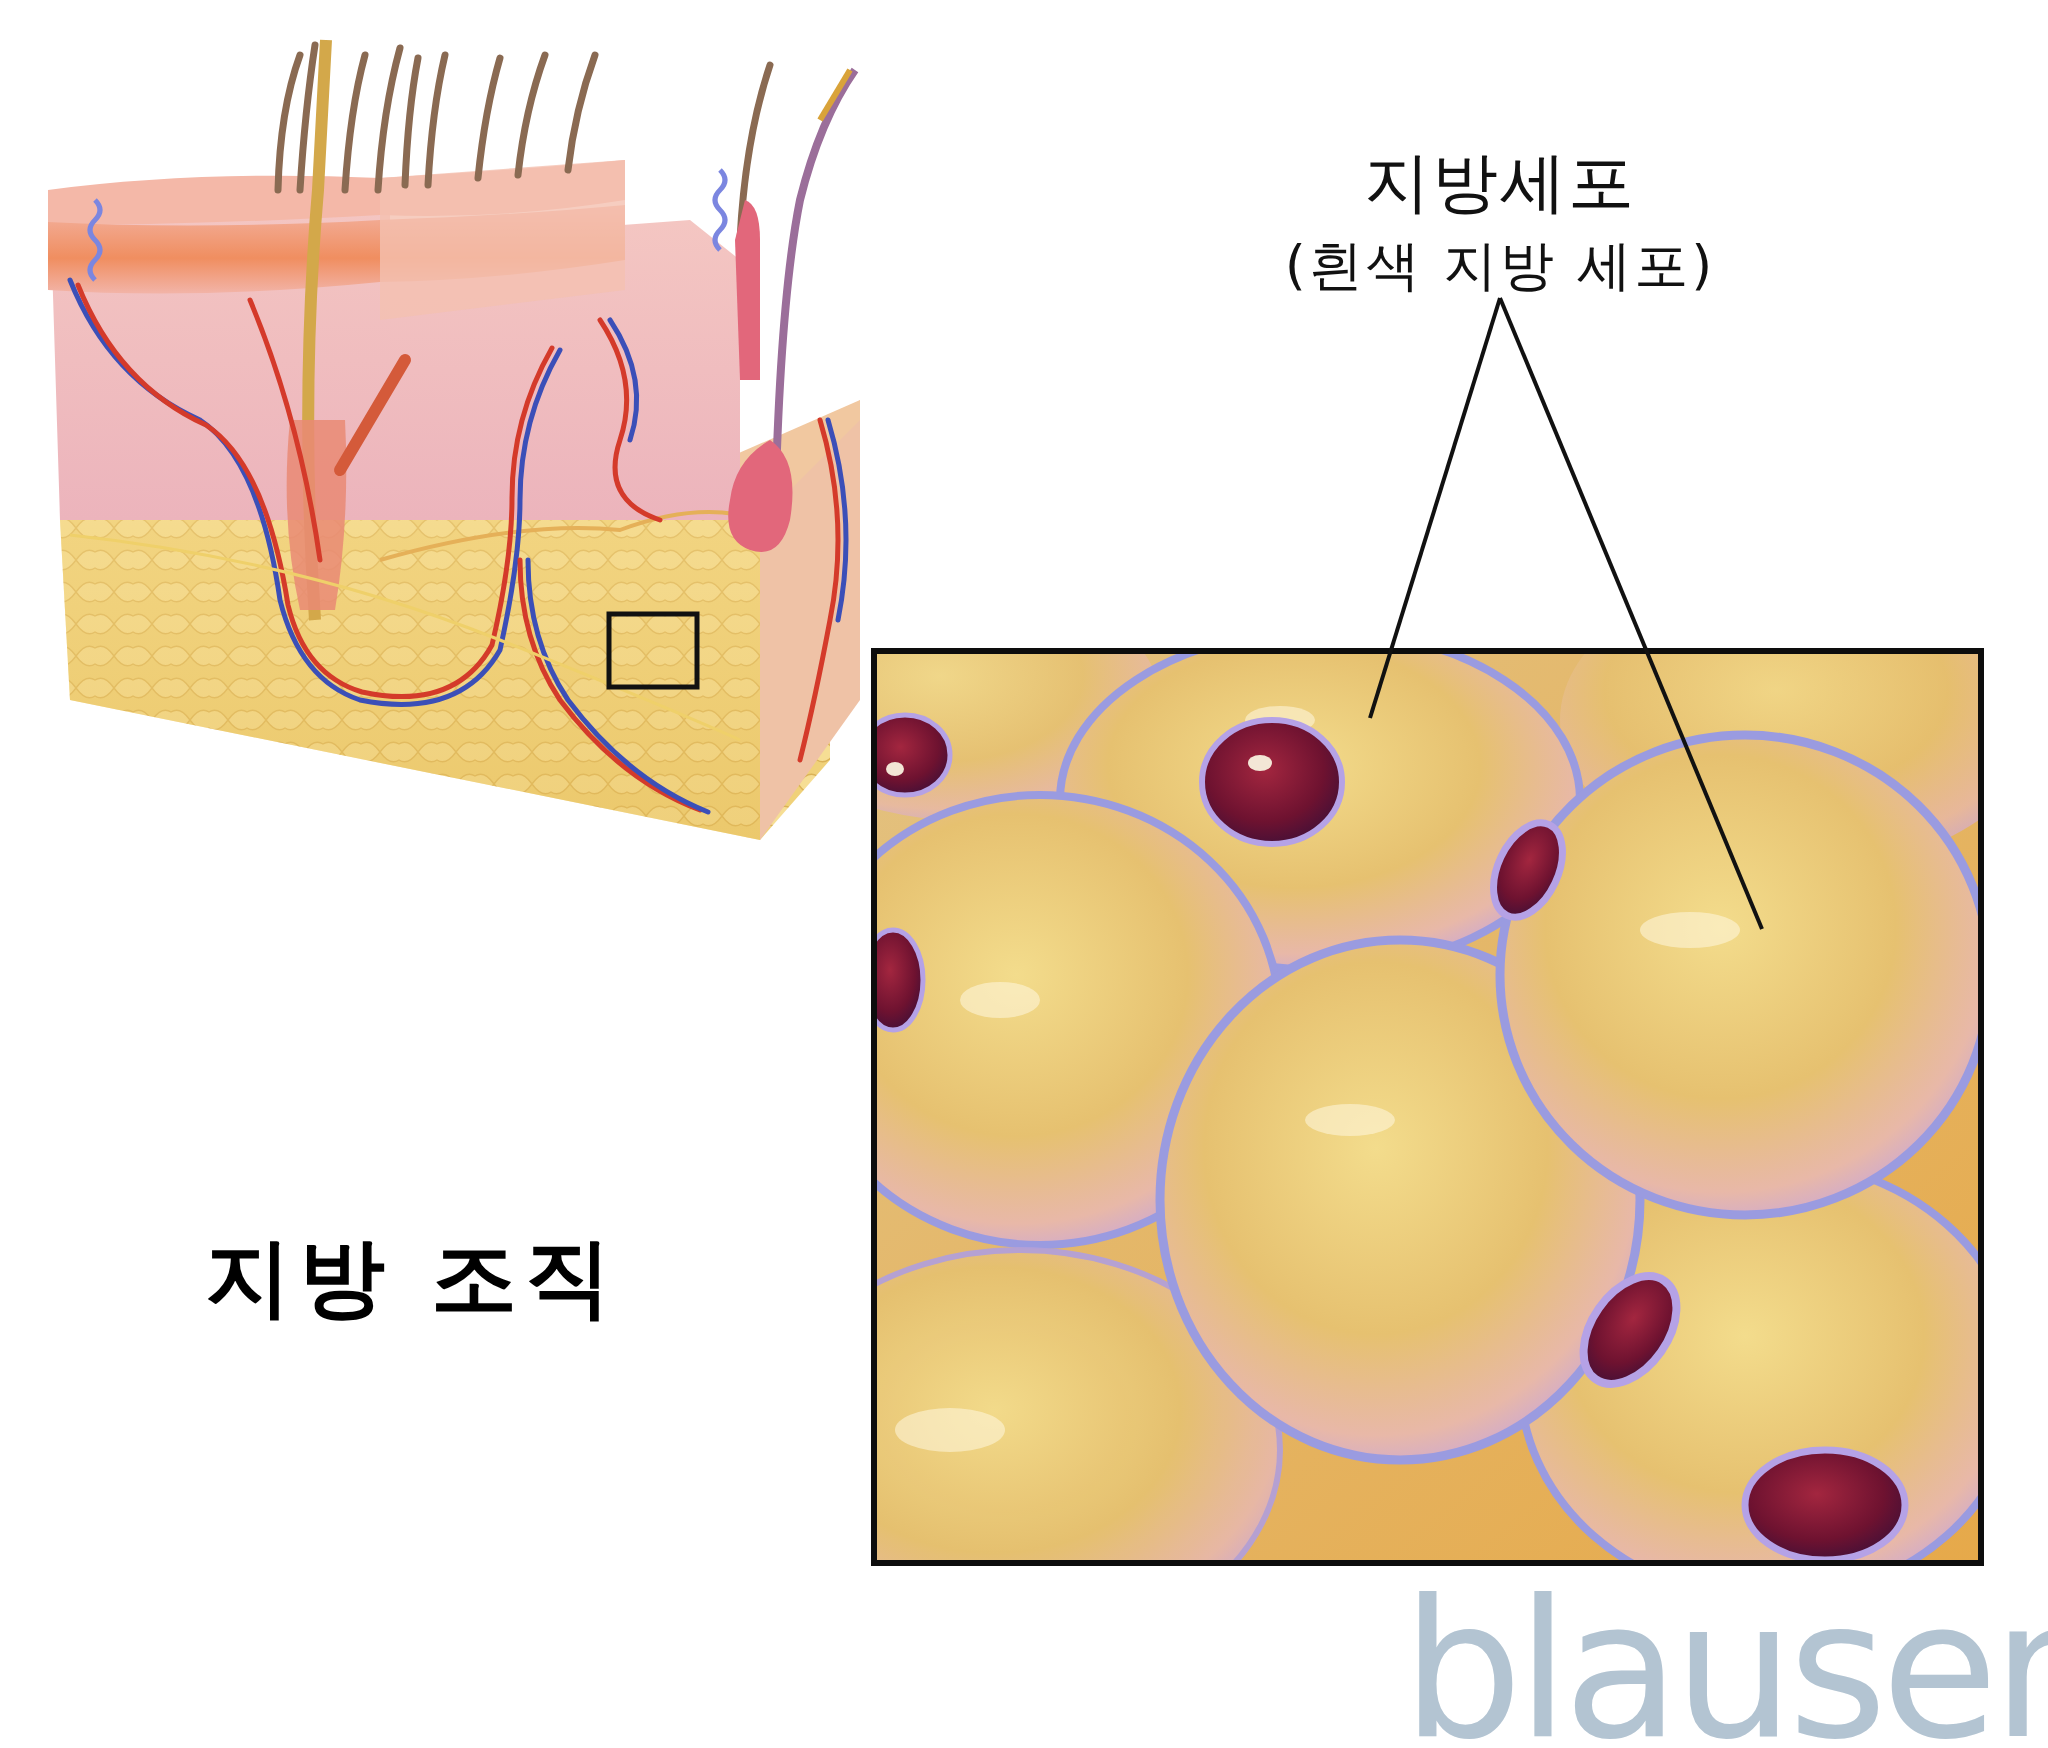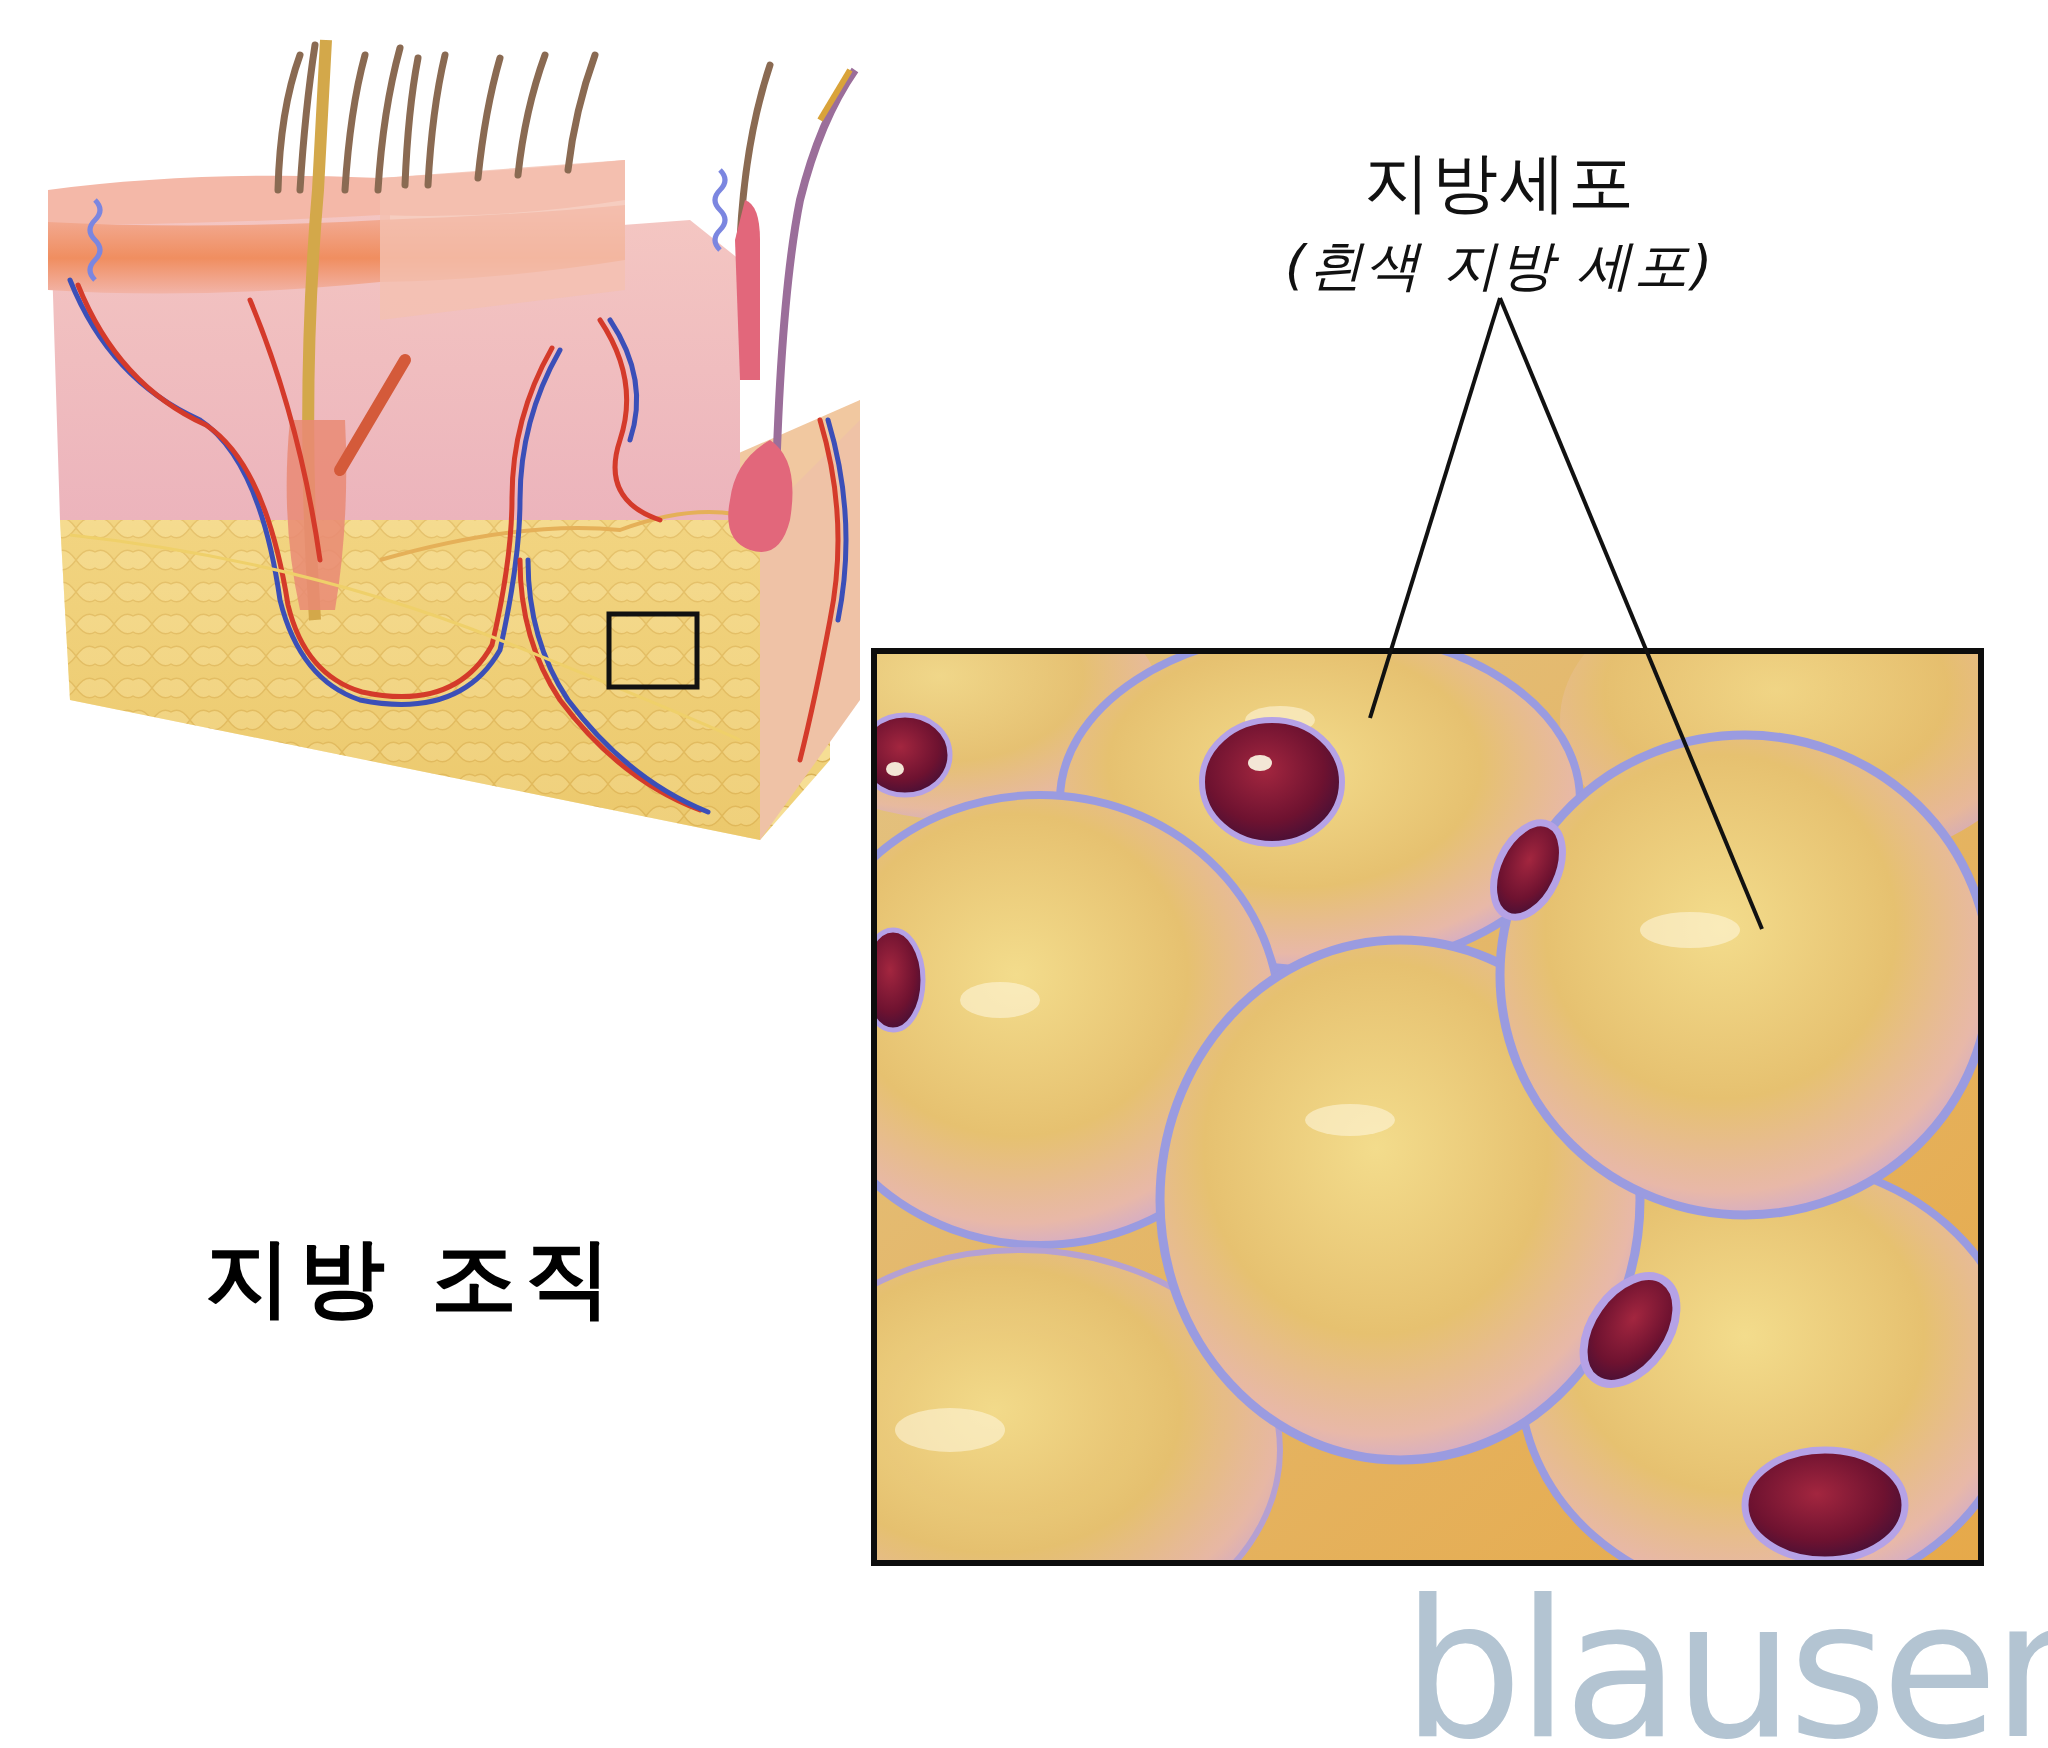--- a/index.html
+++ b/index.html
@@ -3,21 +3,21 @@
 <meta charset="utf-8">
 <style>
   html, body { margin: 0; padding: 0; background: #ffffff; }
   body { width: 2048px; height: 1748px; position: relative; overflow: hidden;
          font-family: "DejaVu Sans", "Liberation Sans", sans-serif; }
   .stage { position: absolute; left: 0; top: 0; width: 2048px; height: 1748px; }
   svg.art { position: absolute; left: 0; top: 0; }
   .label-title { position: absolute; left: 1230px; top: 138px; width: 540px; text-align: center;
                  font-size: 66px; color: #111; letter-spacing: 2px; }
   .label-sub { position: absolute; left: 1190px; top: 230px; width: 620px; text-align: center;
-               font-size: 54px; font-style: italic; color: #111; letter-spacing: 3px; }
+               font-size: 54px; color: #111; letter-spacing: 3px; }
   .tissue-label { position: absolute; left: 205px; top: 1220px; font-size: 86px; font-weight: bold;
                   color: #000; letter-spacing: 8px; text-align: right; }
   .brand { position: absolute; left: 1402px; top: 1576px; font-size: 190px; color: #b3c4d2;
            font-family: "DejaVu Sans", sans-serif; letter-spacing: -6px; line-height: 1; }
 </style>
 </head>
 <body>
 
 <div class="stage">
 

